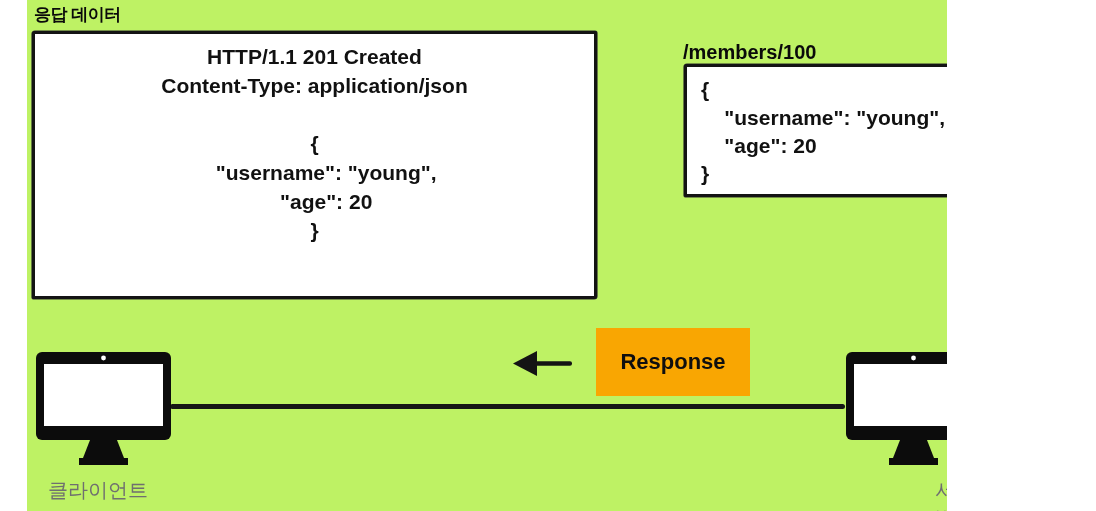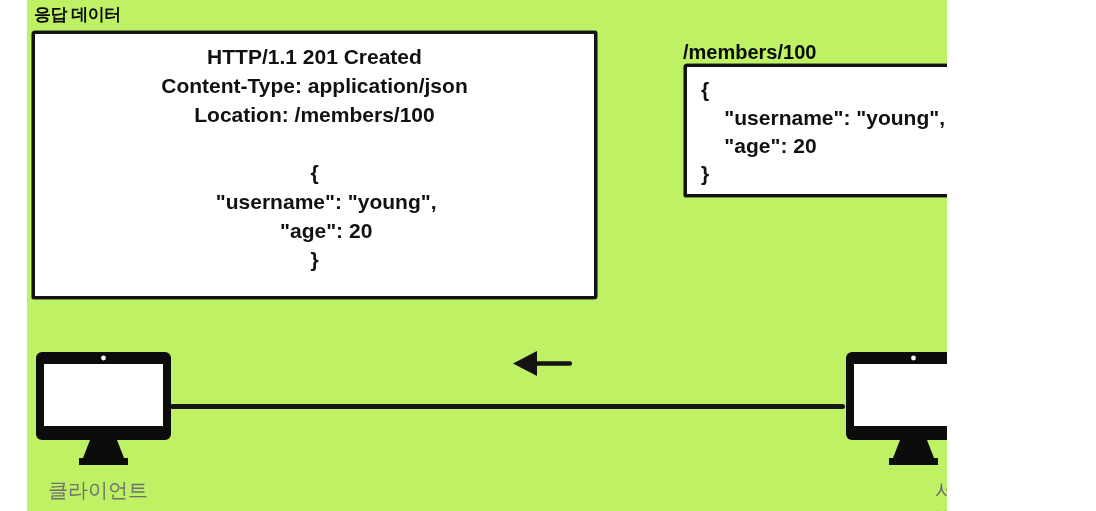--- a/index.html
+++ b/index.html
@@ -74,21 +74,20 @@
 </head>
 <body>
 
 <div class="stage">
 
   <div class="diagram-title">응답 데이터</div>
 
   <div class="sketch-box response-box">
       <div class="line">HTTP/1.1 201 Created</div>
       <div class="line">Content-Type: application/json</div>
-      <div class="line">Location: /members/100</div>
       <div class="line"></div>
       <div class="line">{</div>
       <div class="line">    "username": "young",</div>
       <div class="line">    "age": 20</div>
       <div class="line">}</div>
     </div>
 
   <div class="resource-label">/members/100</div>
 
   <div class="sketch-box resource-box">
@@ -98,20 +97,21 @@
       <div class="line">}</div>
     </div>
 
   <div class="connector-line"></div>
 
   <svg class="flow-arrow" viewBox="0 0 60 27" xmlns="http://www.w3.org/2000/svg">
     <polygon points="0,13.5 24,1 24,26" fill="#141414"></polygon>
     <rect x="21" y="11.2" width="38" height="4.6" rx="2" fill="#141414"></rect>
   </svg>
 
+  <div class="flow-label">Response</div>
 
   <div class="node node-client">
     <svg width="135" height="115" viewBox="0 0 135 115" xmlns="http://www.w3.org/2000/svg">
       <rect x="0" y="0" width="135" height="88" rx="6" fill="#0c0c0c"></rect>
       <rect x="8" y="12" width="119" height="62" fill="#ffffff"></rect>
       <circle cx="67.5" cy="6" r="2.4" fill="#ffffff"></circle>
       <polygon points="54,88 81,88 88,106 47,106" fill="#0c0c0c"></polygon>
       <rect x="43" y="106" width="49" height="7" fill="#0c0c0c"></rect>
     </svg>
   </div>

